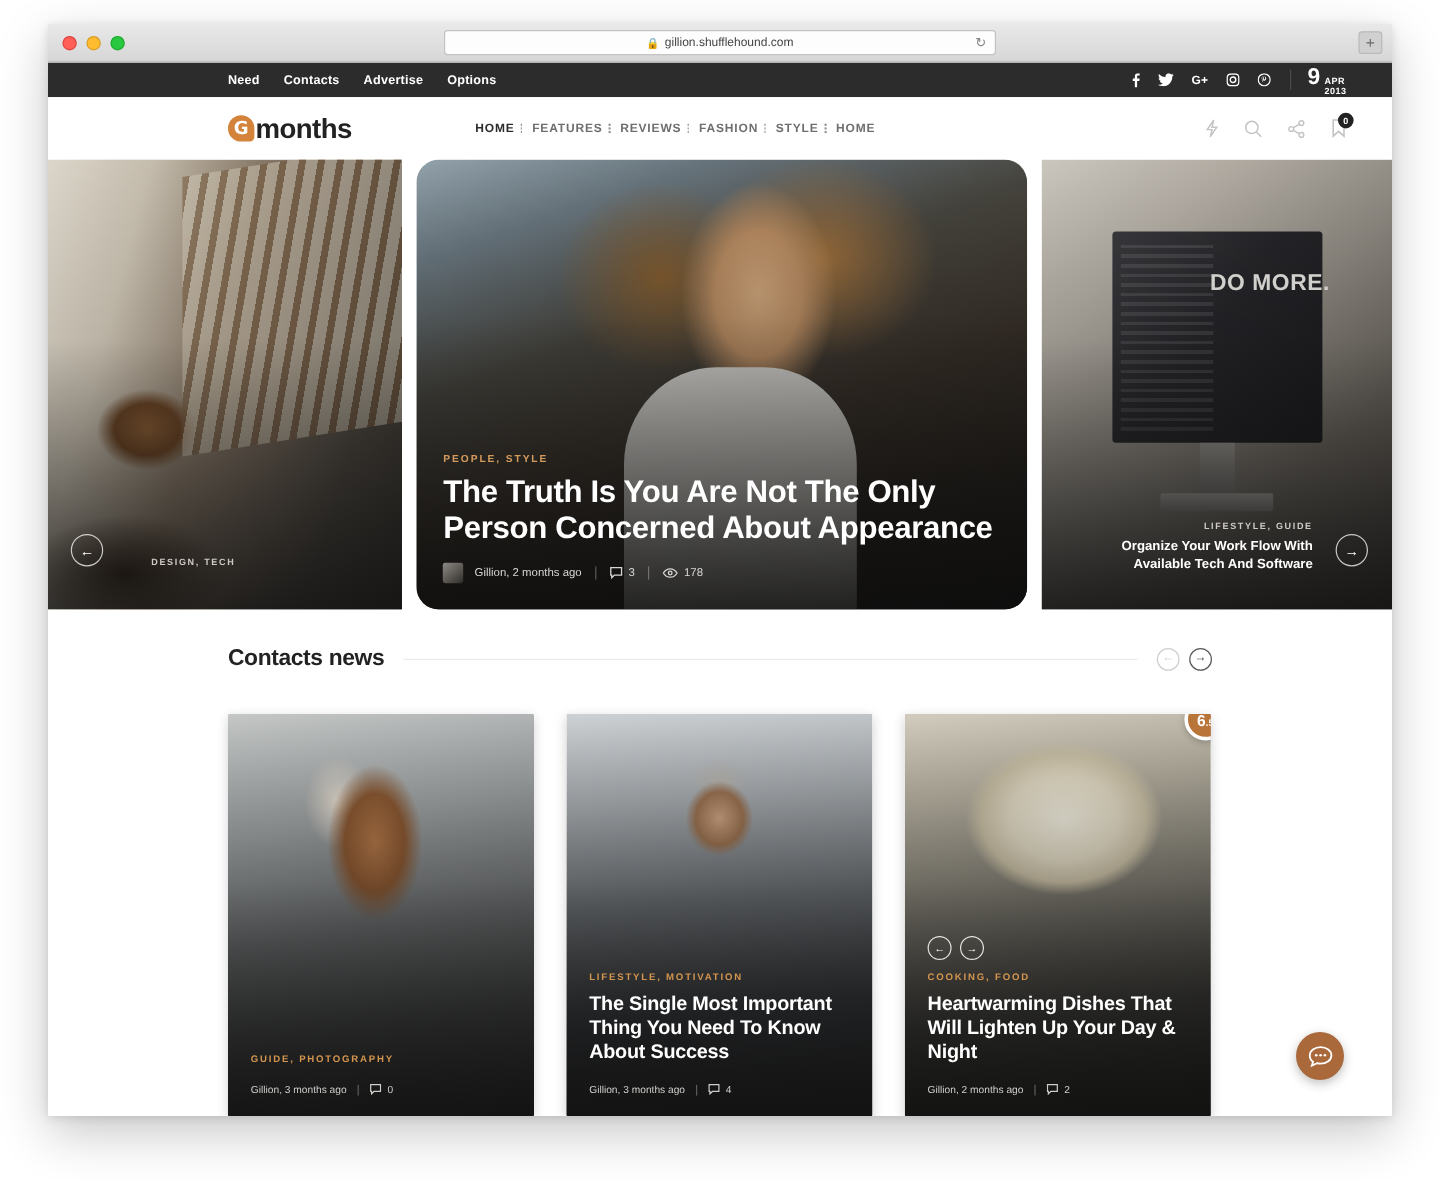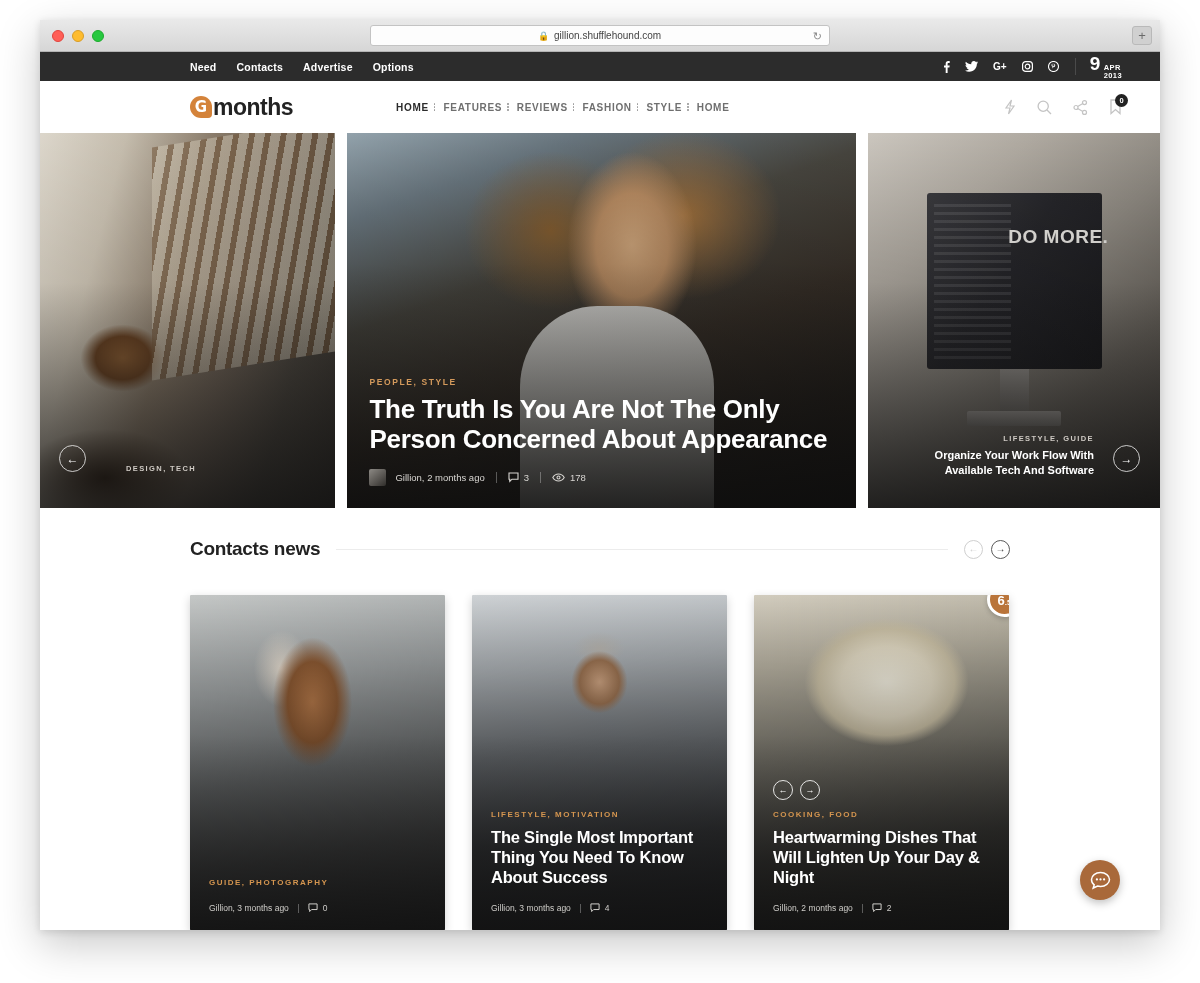--- a/index.html
+++ b/index.html
@@ -132,21 +132,21 @@
 
   
   .hero {
     display: flex; gap: 12px;
     padding: 0 0 0 0;
     height: 375px;
     background: #fff;
   }
   .hero-card { position: relative; overflow: hidden; }
   .hero-left  { width: 320px; }
-  .hero-mid   { width: 551px; }
+  .hero-mid   { width: 551px; border-radius: 19px; }
   .hero-right { width: 316px; }
 
   .hero-img { position: absolute; inset: 0; }
   
   .img-dog {
     background:
       radial-gradient(ellipse 60px 48px at 28% 60%, #8b5e34 0%, #6b4424 45%, rgba(60,40,22,0) 70%),
       radial-gradient(ellipse 120px 70px at 22% 92%, #3a2a1c 0%, rgba(40,30,20,0) 70%),
       linear-gradient(105deg, #e8e2d6 0%, #cfc6b6 22%, #8e7f6d 45%, #6e6256 62%, #4a453e 80%, #35312c 100%);
   }

